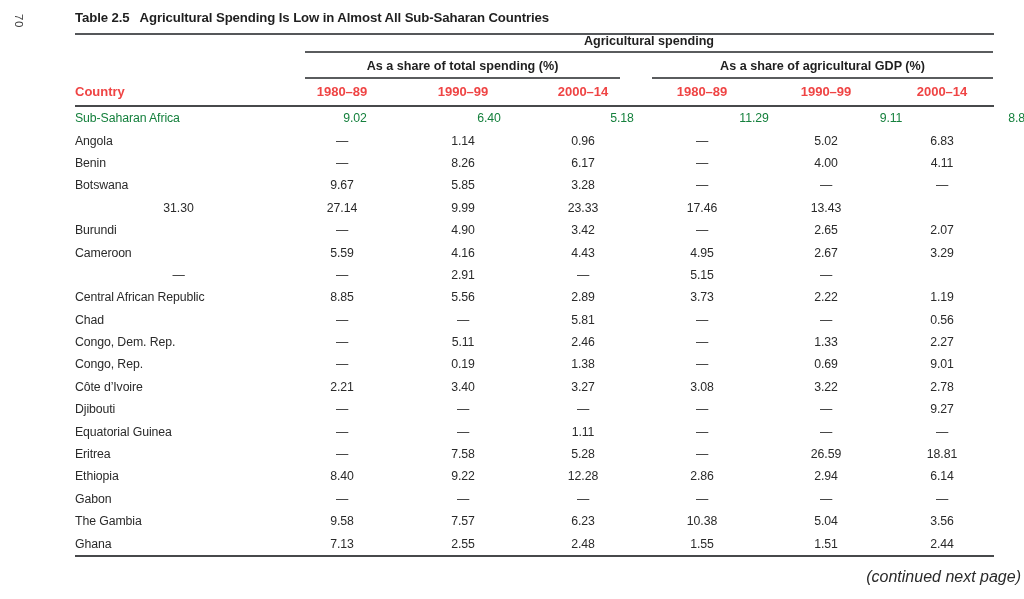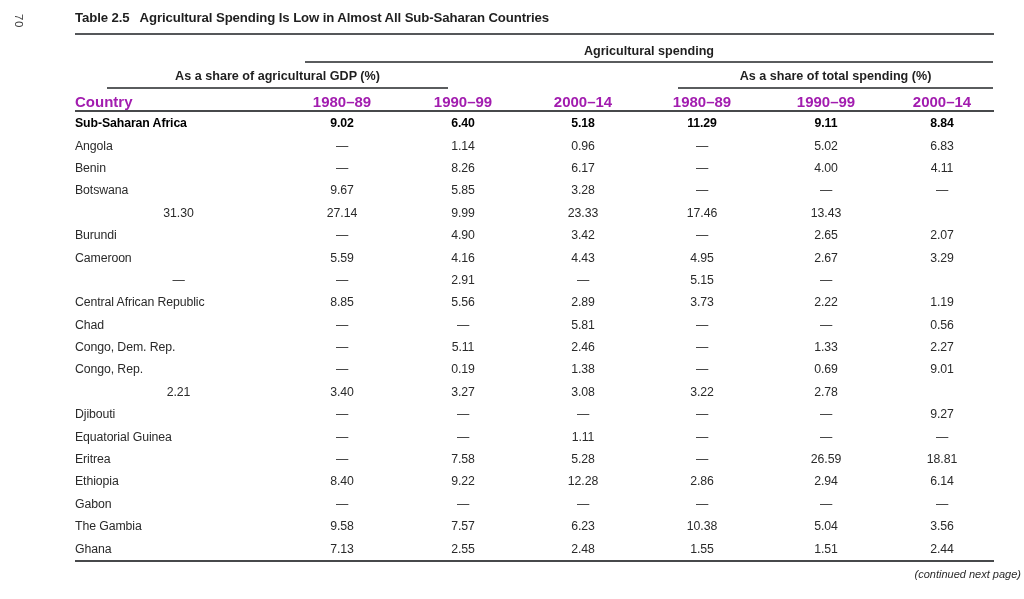--- a/index.html
+++ b/index.html
@@ -27,21 +27,21 @@
     position:absolute; left:75px; top:10px;
     font-size:13.2px; font-weight:700; color:#1f1f1f;
     white-space:nowrap; letter-spacing:-0.1px;
   }
   .title .t-label { margin-right:10px; }
   .title-rule {
     position:absolute; left:75px; top:33px;
     width:919px; height:2px; background:#55575a;
   }
   .tablewrap {
-    position:absolute; left:75px; top:44px; width:919px;
+    position:absolute; left:75px; top:34px; width:919px;
   }
   .hdr-spanner {
     margin-left:230px; width:688px;
     text-align:center;
     font-size:12.6px; font-weight:700; color:#1f1f1f;
     padding-bottom:2px;
     border-bottom:2px solid #5a5c5e;
     line-height:15px;
   }
   .hdr-groups { display:flex; }
@@ -53,62 +53,62 @@
     border-bottom:2px solid #5a5c5e;
     line-height:15px;
   }
   .hdr-group.g1 { margin-left:230px; width:315px; }
   .hdr-group.g2 { margin-left:32px;  width:341px; }
   .grid {
     display:grid;
     grid-template-columns:207px 120px 122px 118px 120px 128px 104px;
   }
   .hdr-years {
-    padding-top:5px; 
+    padding-top:5px; padding-bottom:5px;
     border-bottom:2.5px solid #47494b;
-    font-size:15px; font-weight:700; color:#a21caf;
+    font-size:13px; font-weight:700; color:#ef4444;
     line-height:16px;
   }
   .hdr-years .c-country { text-align:left; }
   .hdr-years .c-year { text-align:center; }
   .rows { border-bottom:2.5px solid #47494b; }
   .row {
     height:22.4px;
     align-items:center;
     font-size:12.3px; color:#2a2a2a;
     letter-spacing:-0.1px;
   }
   .row .cell-country { text-align:left; white-space:nowrap; }
   .row .cell-value { text-align:center; }
-  .row.bold { font-weight:700; color:#000000; }
+  .row.bold { font-weight:400; color:#15803d;gap:13px; }
   .note {
     position:absolute; left:75px; top:568px; width:946px;
     text-align:right;
-    font-size:11px; font-style:italic; color:#2a2a2a;
+    font-size:16px; font-style:italic; color:#2a2a2a;
   }
 </style>
 </head>
 <body>
 
 <div class="page">
 
   <div class="pagenum">70</div>
 
   <div class="title">
     <span class="t-label">Table 2.5</span><span>Agricultural Spending Is Low in Almost All Sub-Saharan Countries</span>
   </div>
   <div class="title-rule"></div>
 
   <div class="tablewrap">
 
     <div class="hdr-spanner">Agricultural spending</div>
 
     <div class="hdr-groups">
+      <div class="hdr-group g1">As a share of total spending (%)</div>
       <div class="hdr-group g2">As a share of agricultural GDP (%)</div>
-      <div class="hdr-group g1">As a share of total spending (%)</div>
     </div>
 
     <div class="grid hdr-years">
       <div class="c-country">Country</div>
       <div class="c-year">1980–89</div>
       <div class="c-year">1990–99</div>
       <div class="c-year">2000–14</div>
       <div class="c-year">1980–89</div>
       <div class="c-year">1990–99</div>
       <div class="c-year">2000–14</div>
@@ -215,20 +215,21 @@
         <div class="grid row">
     <div class="cell-country">Congo, Rep.</div>
     <div class="cell-value">—</div>
     <div class="cell-value">0.19</div>
     <div class="cell-value">1.38</div>
     <div class="cell-value">—</div>
     <div class="cell-value">0.69</div>
     <div class="cell-value">9.01</div>
   </div>
         <div class="grid row">
+    <div class="cell-country">Côte d’Ivoire</div>
     <div class="cell-value">2.21</div>
     <div class="cell-value">3.40</div>
     <div class="cell-value">3.27</div>
     <div class="cell-value">3.08</div>
     <div class="cell-value">3.22</div>
     <div class="cell-value">2.78</div>
   </div>
         <div class="grid row">
     <div class="cell-country">Djibouti</div>
     <div class="cell-value">—</div>

